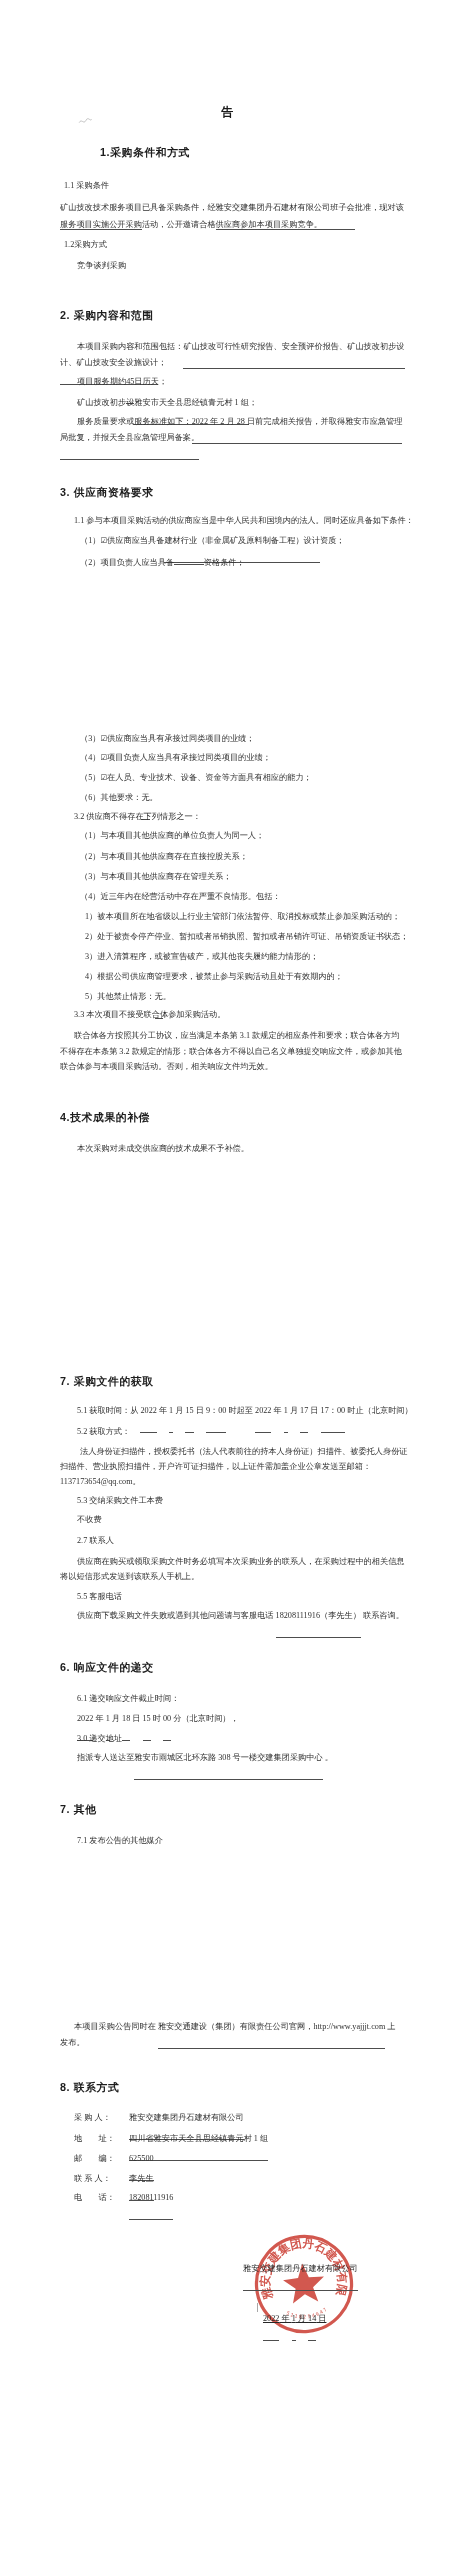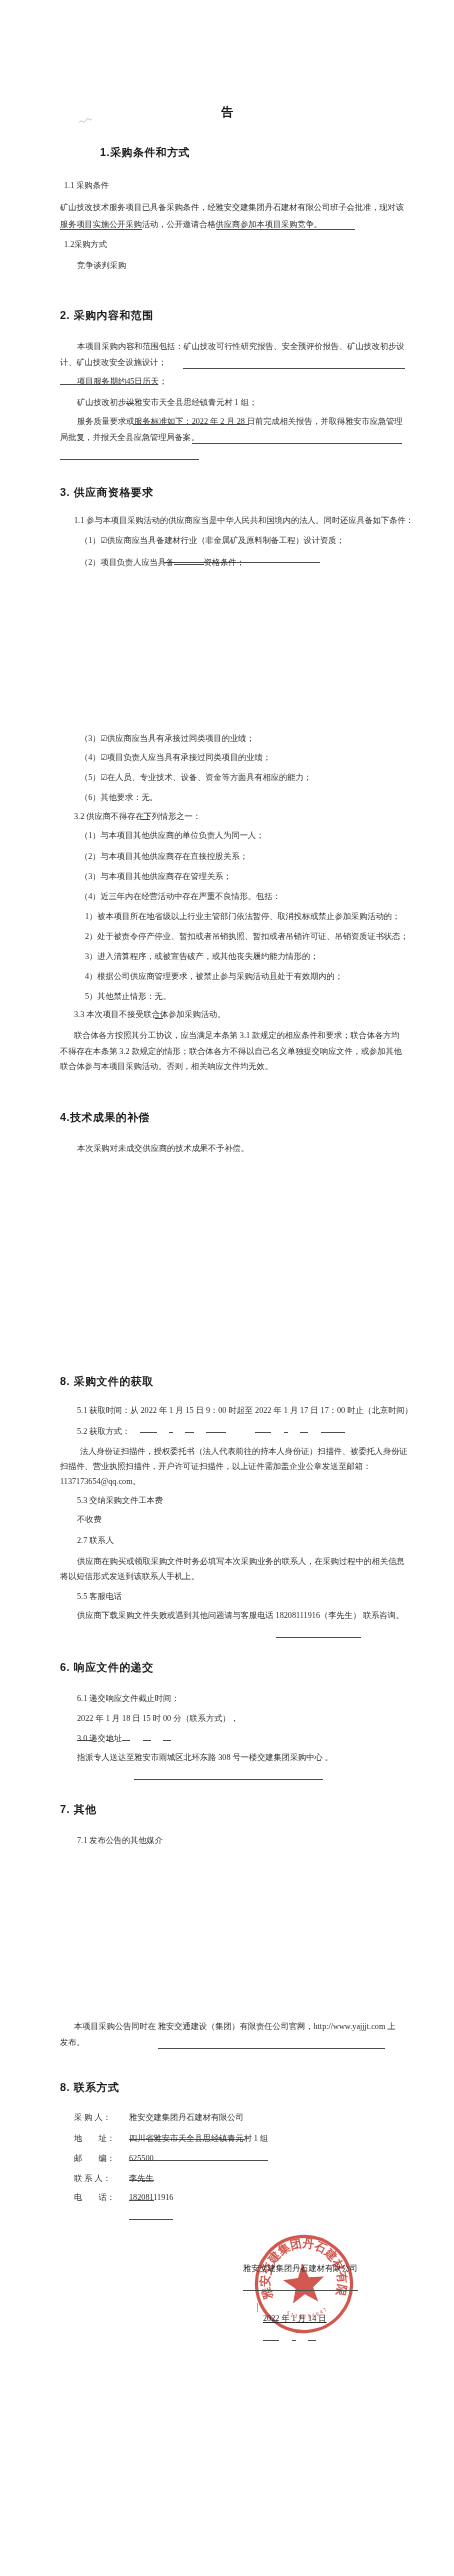--- a/index.html
+++ b/index.html
@@ -105,42 +105,42 @@
     <span>5）其他禁止情形：</span><span class="u">无</span><span>。</span>
   </div>
   <div class="line" style="left:74px; top:1009px;">3.3  本次项目不接受联合体参加采购活动。</div>
   <div class="line" style="left:74px; top:1030px;">联合体各方按照其分工协议，应当满足本条第 3.1 款规定的相应条件和要求；联合体各方均</div>
   <div class="line" style="left:60px; top:1046px;">不得存在本条第 3.2 款规定的情形；联合体各方不得以自己名义单独提交响应文件，或参加其他</div>
   <div class="line" style="left:60px; top:1061px;">联合体参与本项目采购活动。否则，相关响应文件均无效。</div>
 
   <div class="line sec-h" style="left:60px; top:1112px;">4.技术成果的补偿</div>
   <div class="line" style="left:77px; top:1143px;">本次采购对未成交供应商的技术成果不予补偿。</div>
 
-  <div class="line sec-h" style="left:60px; top:1376px;">8. 采购文件的获取</div>
+  <div class="line sec-h" style="left:60px; top:1376px;">7. 采购文件的获取</div>
   <div class="line" style="left:77px; top:1405px;">
     <span>5.1 获取时间：从 </span><span class="u">2022</span><span> 年 </span><span class="u">1</span><span> 月 </span><span class="u">15</span><span> 日 </span><span class="u">9：00</span><span> 时起至 </span><span class="u">2022</span><span> 年 </span><span class="u">1</span><span> 月 </span><span class="u">17</span><span> 日 </span><span class="u">17：00</span><span> 时止（北京时间）</span>
   </div>
   <div class="line" style="left:77px; top:1426px;">5.2 获取方式：</div>
   <div class="line" style="left:80px; top:1446px;">法人身份证扫描件，授权委托书（法人代表前往的持本人身份证）扫描件、被委托人身份证</div>
   <div class="line" style="left:60px; top:1461px;">扫描件、营业执照扫描件，开户许可证扫描件，以上证件需加盖企业公章发送至邮箱：</div>
   <div class="line" style="left:60px; top:1476px;">1137173654@qq.com。</div>
   <div class="line" style="left:77px; top:1495px;">5.3 交纳采购文件工本费</div>
   <div class="line" style="left:77px; top:1514px;">不收费</div>
   <div class="line" style="left:77px; top:1535px;">2.7 联系人</div>
   <div class="line" style="left:77px; top:1556px;">供应商在购买或领取采购文件时务必填写本次采购业务的联系人，在采购过程中的相关信息</div>
   <div class="line" style="left:60px; top:1571px;">将以短信形式发送到该联系人手机上。</div>
   <div class="line" style="left:77px; top:1591px;">5.5 客服电话</div>
   <div class="line" style="left:77px; top:1610px;">
     <span>供应商下载采购文件失败或遇到其他问题请与客服电话 </span><span class="u">18208111916（李先生）</span><span> 联系咨询。</span>
   </div>
 
   <div class="line sec-h" style="left:60px; top:1662px;">6. 响应文件的递交</div>
   <div class="line" style="left:77px; top:1693px;">6.1 递交响应文件截止时间：</div>
   <div class="line" style="left:77px; top:1713px;">
-    <span class="u">2022</span><span> 年 </span><span class="u">1</span><span> 月 </span><span class="u">18</span><span> 日 </span><span class="u">15</span><span> 时 </span><span class="u">00</span><span> 分（联系方式），</span>
+    <span class="u">2022</span><span> 年 </span><span class="u">1</span><span> 月 </span><span class="u">18</span><span> 日 </span><span class="u">15</span><span> 时 </span><span class="u">00</span><span> 分（北京时间），</span>
   </div>
   <div class="line" style="left:77px; top:1733px;">3.0 递交地址</div>
   <div class="line" style="left:77px; top:1752px;">
     <span>指派专人送达至</span><span class="u">雅安市雨城区北环东路 308 号一楼交建集团采购中心</span><span> 。</span>
   </div>
 
   <div class="line sec-h" style="left:60px; top:1804px;">7. 其他</div>
   <div class="line" style="left:77px; top:1835px;">7.1 发布公告的其他媒介</div>
   <div class="line" style="left:74px; top:2021px;">
     <span>本项目采购公告同时在 </span><span class="u">雅安交通建设（集团）有限责任公司官网，http://www.yajjjt.com</span><span> 上</span>

